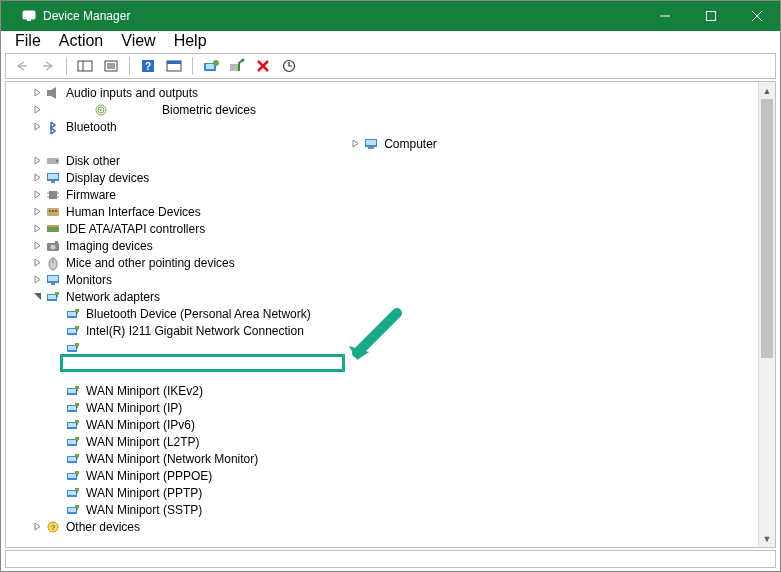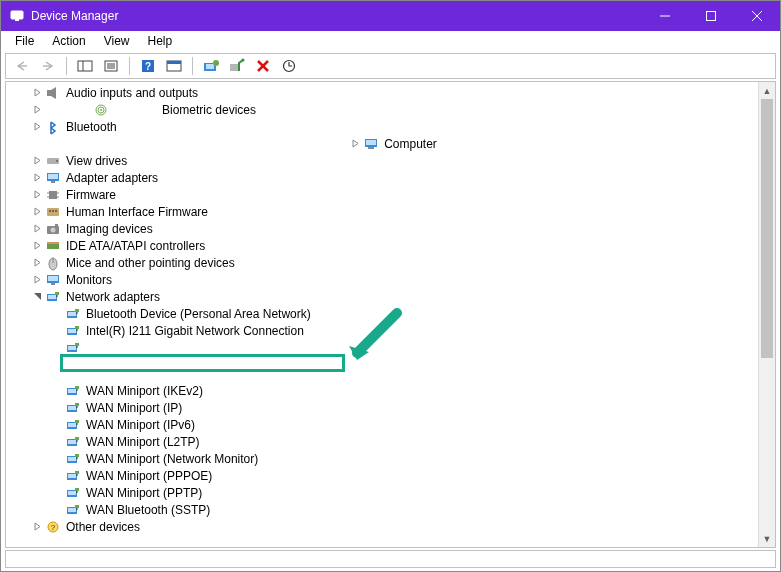--- a/index.html
+++ b/index.html
@@ -11,25 +11,25 @@
     color: #000;
     width: 781px;
     height: 572px;
     overflow: hidden;
     border: 1px solid #888;
     position: relative;
   }
   
   .titlebar {
     height: 30px;
-    background: #6d28d9;
+    background: #15803d;
     color: #fff;
     display: flex;
     align-items: center;
-    padding-left: 8px;
+    padding-left: 20px;
     user-select: none;
   }
   .titlebar .title-icon {
     width: 16px; height: 16px;
     margin-right: 6px;
     display: inline-flex; align-items: center; justify-content: center;
   }
   .titlebar .title-text { font-size: 12px; }
   .winbtns { margin-left: auto; display: flex; height: 100%; }
   .winbtn {
@@ -46,21 +46,21 @@
     height: 20px;
     background: #fff;
     display: flex;
     align-items: center;
     padding: 0 6px;
     gap: 2px;
     border-bottom: 0;
   }
   .menubar .menuitem {
     padding: 2px 8px;
-    font-size: 12px;
+    font-size: 16px;
   }
   
   .toolbar {
     height: 26px;
     border: 1px solid #c0c0c0;
     margin: 2px 4px;
     display: flex;
     align-items: center;
     padding: 0 4px;
     gap: 2px;
@@ -330,36 +330,36 @@
             <svg width="9" height="9">
               <path d="M2 1 L7 4.5 L2 8 Z" fill="none" stroke="#888" stroke-width="1"></path>
             </svg>
           </span>
           <span class="node-icon">
             <svg width="16" height="16" viewBox="0 0 16 16">
               <rect x="2" y="5" width="12" height="6" rx="1" fill="#b0b0b0"></rect>
               <circle cx="12" cy="8" r="1" fill="#666"></circle>
             </svg>
           </span>
-          <span class="label">View drives</span>
+          <span class="label">Disk other</span>
         </div>
         <div class="tree-row" style="padding-left: 24px;">
           <span class="expander">
             <svg width="9" height="9">
               <path d="M2 1 L7 4.5 L2 8 Z" fill="none" stroke="#888" stroke-width="1"></path>
             </svg>
           </span>
           <span class="node-icon">
             <svg width="16" height="16" viewBox="0 0 16 16">
               <rect x="2" y="3" width="12" height="8" fill="#3a8bd8"></rect>
               <rect x="3" y="4" width="10" height="5" fill="#bde0ff"></rect>
               <rect x="6" y="11" width="4" height="2" fill="#888"></rect>
             </svg>
           </span>
-          <span class="label">Adapter adapters</span>
+          <span class="label">Display devices</span>
         </div>
         <div class="tree-row" style="padding-left: 24px;">
           <span class="expander">
             <svg width="9" height="9">
               <path d="M2 1 L7 4.5 L2 8 Z" fill="none" stroke="#888" stroke-width="1"></path>
             </svg>
           </span>
           <span class="node-icon">
             <svg width="16" height="16" viewBox="0 0 16 16">
               <rect x="4" y="4" width="8" height="8" fill="#888"></rect>
@@ -378,21 +378,35 @@
             </svg>
           </span>
           <span class="node-icon">
             <svg width="16" height="16" viewBox="0 0 16 16">
               <rect x="2" y="4" width="12" height="8" rx="1" fill="#c9a86a"></rect>
               <rect x="4" y="6" width="2" height="2" fill="#666"></rect>
               <rect x="7" y="6" width="2" height="2" fill="#666"></rect>
               <rect x="10" y="6" width="2" height="2" fill="#666"></rect>
             </svg>
           </span>
-          <span class="label">Human Interface Firmware</span>
+          <span class="label">Human Interface Devices</span>
+        </div>
+        <div class="tree-row" style="padding-left: 24px;">
+          <span class="expander">
+            <svg width="9" height="9">
+              <path d="M2 1 L7 4.5 L2 8 Z" fill="none" stroke="#888" stroke-width="1"></path>
+            </svg>
+          </span>
+          <span class="node-icon">
+            <svg width="16" height="16" viewBox="0 0 16 16">
+              <rect x="2" y="6" width="12" height="5" fill="#6a9a4a"></rect>
+              <rect x="2" y="4" width="12" height="2" fill="#c96"></rect>
+            </svg>
+          </span>
+          <span class="label">IDE ATA/ATAPI controllers</span>
         </div>
         <div class="tree-row" style="padding-left: 24px;">
           <span class="expander">
             <svg width="9" height="9">
               <path d="M2 1 L7 4.5 L2 8 Z" fill="none" stroke="#888" stroke-width="1"></path>
             </svg>
           </span>
           <span class="node-icon">
             <svg width="16" height="16" viewBox="0 0 16 16">
               <rect x="2" y="5" width="12" height="8" rx="1" fill="#888"></rect>
@@ -403,34 +417,20 @@
           <span class="label">Imaging devices</span>
         </div>
         <div class="tree-row" style="padding-left: 24px;">
           <span class="expander">
             <svg width="9" height="9">
               <path d="M2 1 L7 4.5 L2 8 Z" fill="none" stroke="#888" stroke-width="1"></path>
             </svg>
           </span>
           <span class="node-icon">
             <svg width="16" height="16" viewBox="0 0 16 16">
-              <rect x="2" y="6" width="12" height="5" fill="#6a9a4a"></rect>
-              <rect x="2" y="4" width="12" height="2" fill="#c96"></rect>
-            </svg>
-          </span>
-          <span class="label">IDE ATA/ATAPI controllers</span>
-        </div>
-        <div class="tree-row" style="padding-left: 24px;">
-          <span class="expander">
-            <svg width="9" height="9">
-              <path d="M2 1 L7 4.5 L2 8 Z" fill="none" stroke="#888" stroke-width="1"></path>
-            </svg>
-          </span>
-          <span class="node-icon">
-            <svg width="16" height="16" viewBox="0 0 16 16">
               <ellipse cx="8" cy="9" rx="4" ry="6" fill="#ccc" stroke="#888"></ellipse>
               <line x1="8" y1="3" x2="8" y2="8" stroke="#888"></line>
             </svg>
           </span>
           <span class="label">Mice and other pointing devices</span>
         </div>
         <div class="tree-row" style="padding-left: 24px;">
           <span class="expander">
             <svg width="9" height="9">
               <path d="M2 1 L7 4.5 L2 8 Z" fill="none" stroke="#888" stroke-width="1"></path>
@@ -572,21 +572,21 @@
         </div>
         <div class="tree-row" style="padding-left: 58px;">
           <span class="node-icon">
             <svg width="16" height="16" viewBox="0 0 16 16">
               <rect x="2" y="5" width="10" height="7" fill="#3a8bd8"></rect>
               <rect x="3" y="6" width="8" height="4" fill="#bde0ff"></rect>
               <rect x="10" y="3" width="4" height="3" fill="#6aa84f"></rect>
               <line x1="12" y1="6" x2="12" y2="8" stroke="#333"></line>
             </svg>
           </span>
-          <span class="label">WAN Bluetooth (SSTP)</span>
+          <span class="label">WAN Miniport (SSTP)</span>
         </div>
         <div class="tree-row" style="padding-left: 24px;">
           <span class="expander">
             <svg width="9" height="9">
               <path d="M2 1 L7 4.5 L2 8 Z" fill="none" stroke="#888" stroke-width="1"></path>
             </svg>
           </span>
           <span class="node-icon">
             <svg width="16" height="16" viewBox="0 0 16 16">
               <circle cx="8" cy="8" r="5" fill="#ffd966" stroke="#c90"></circle>

